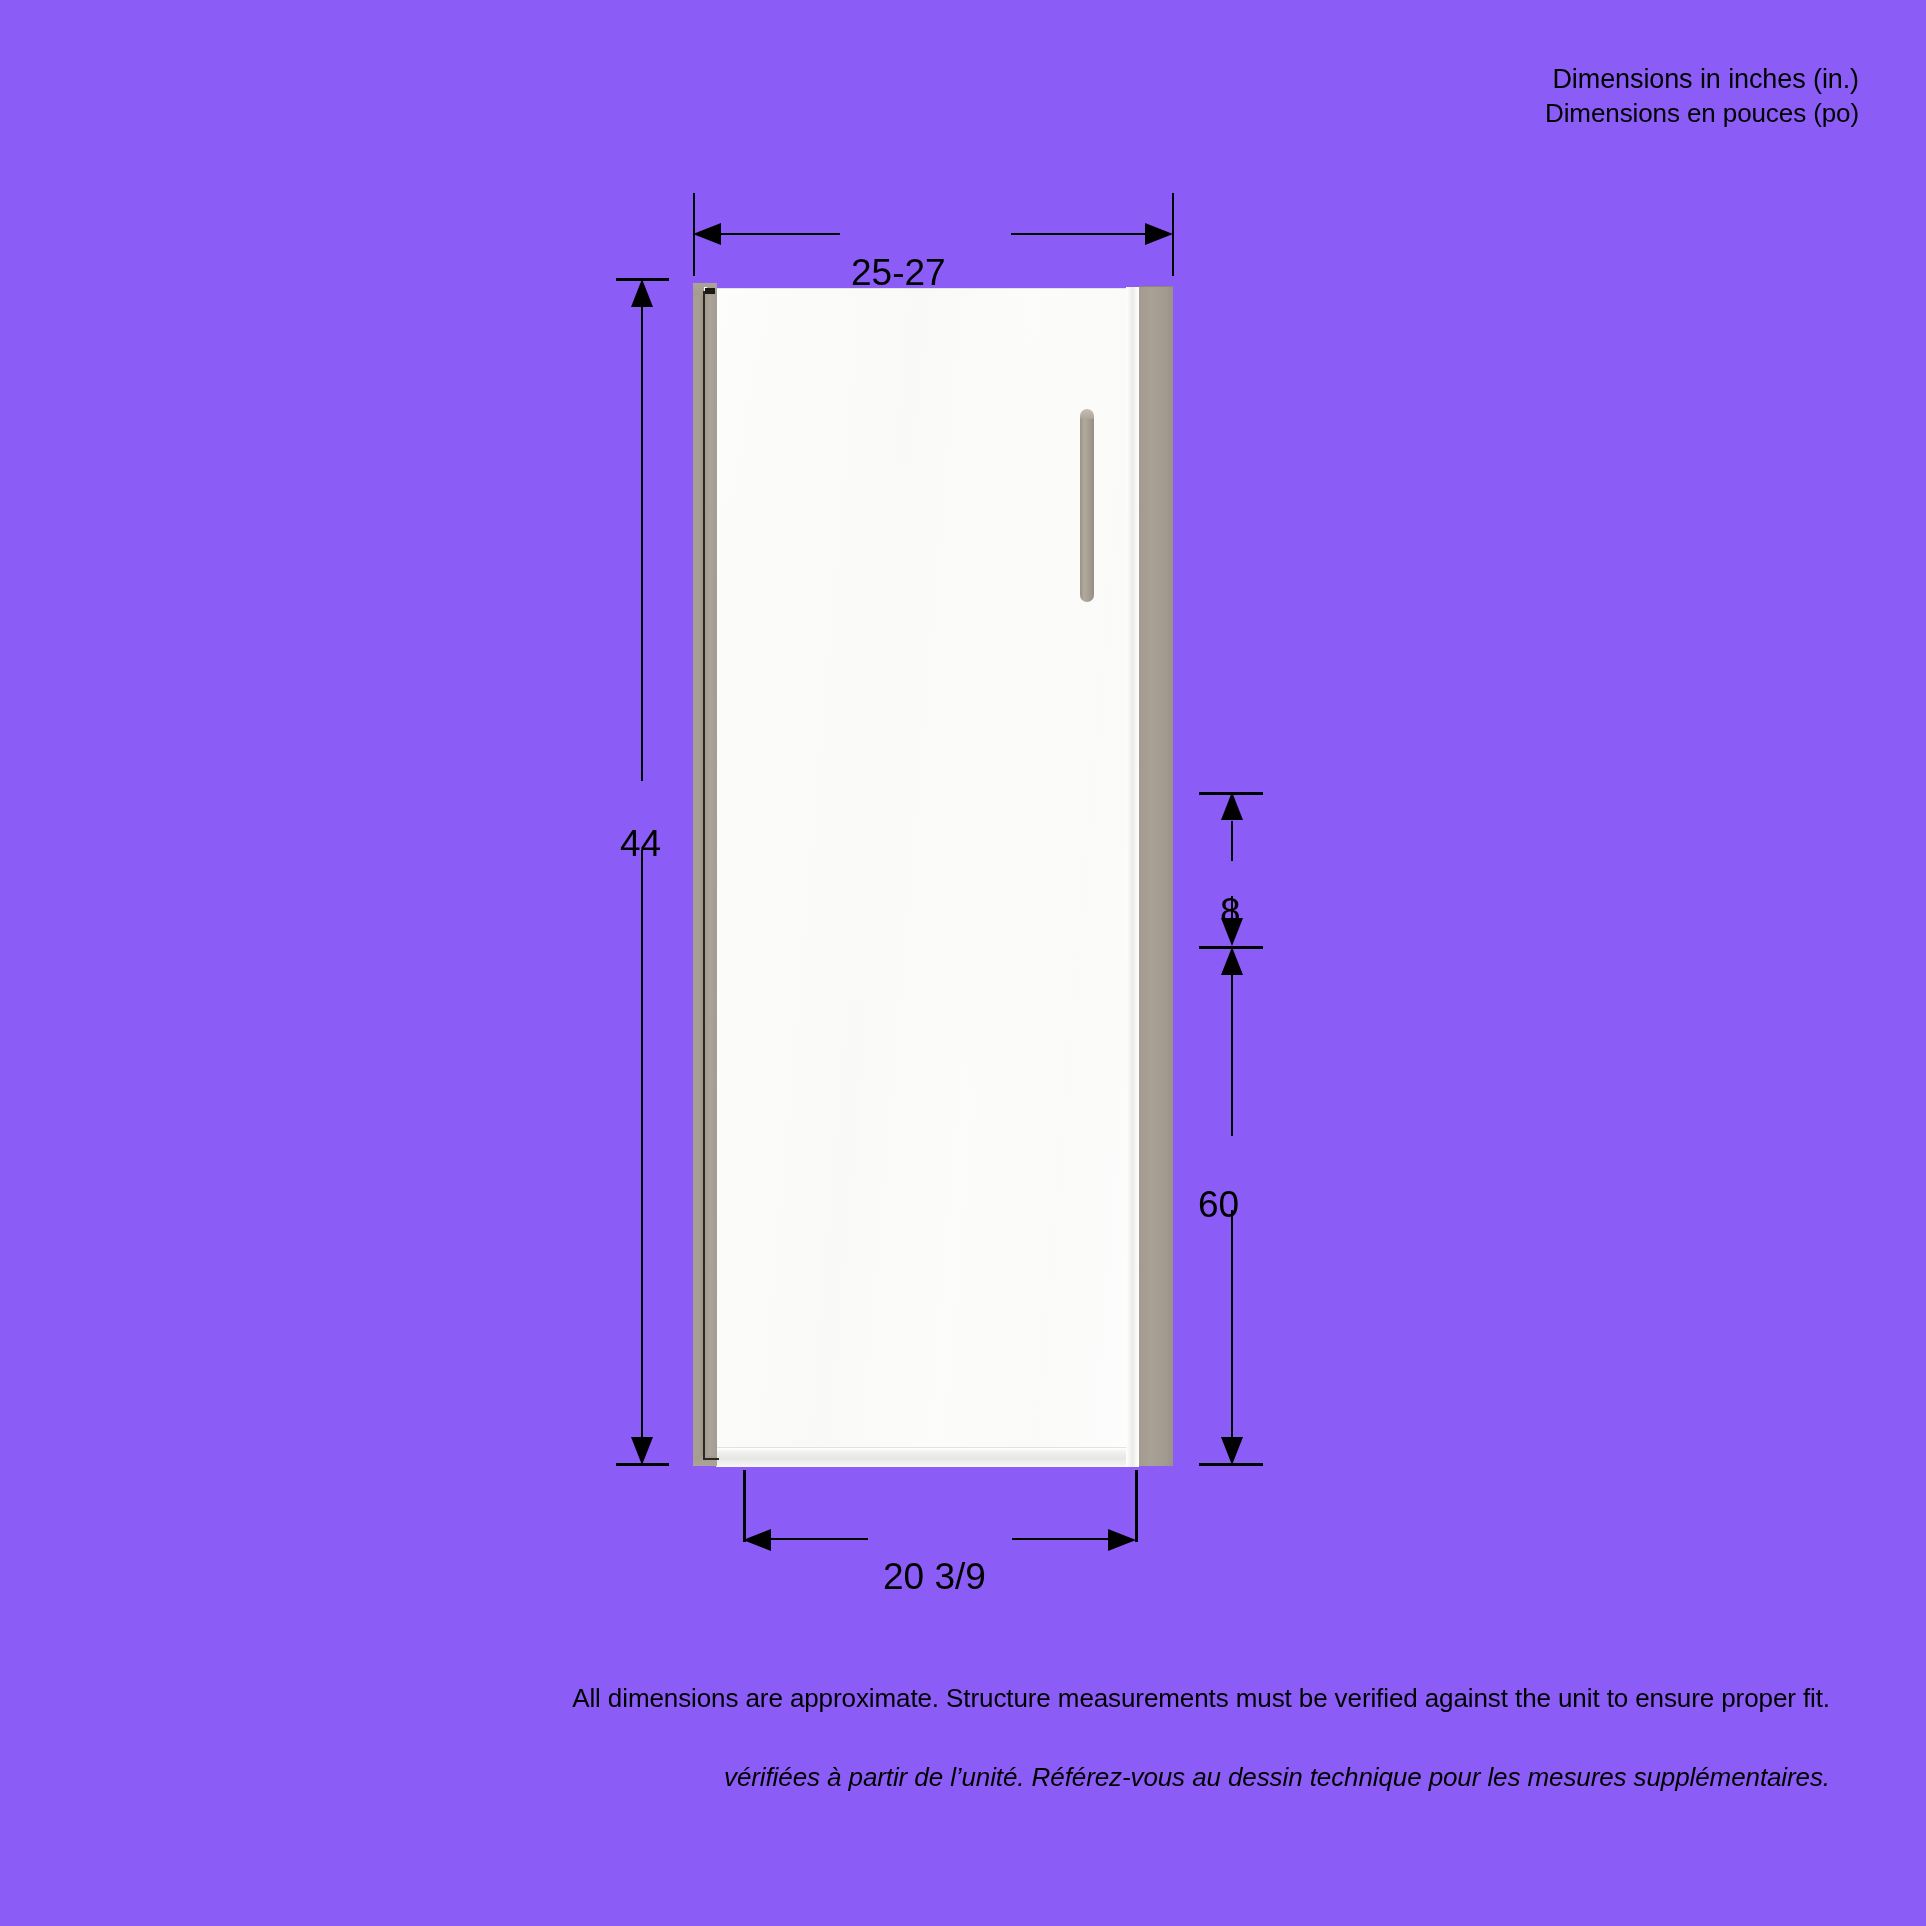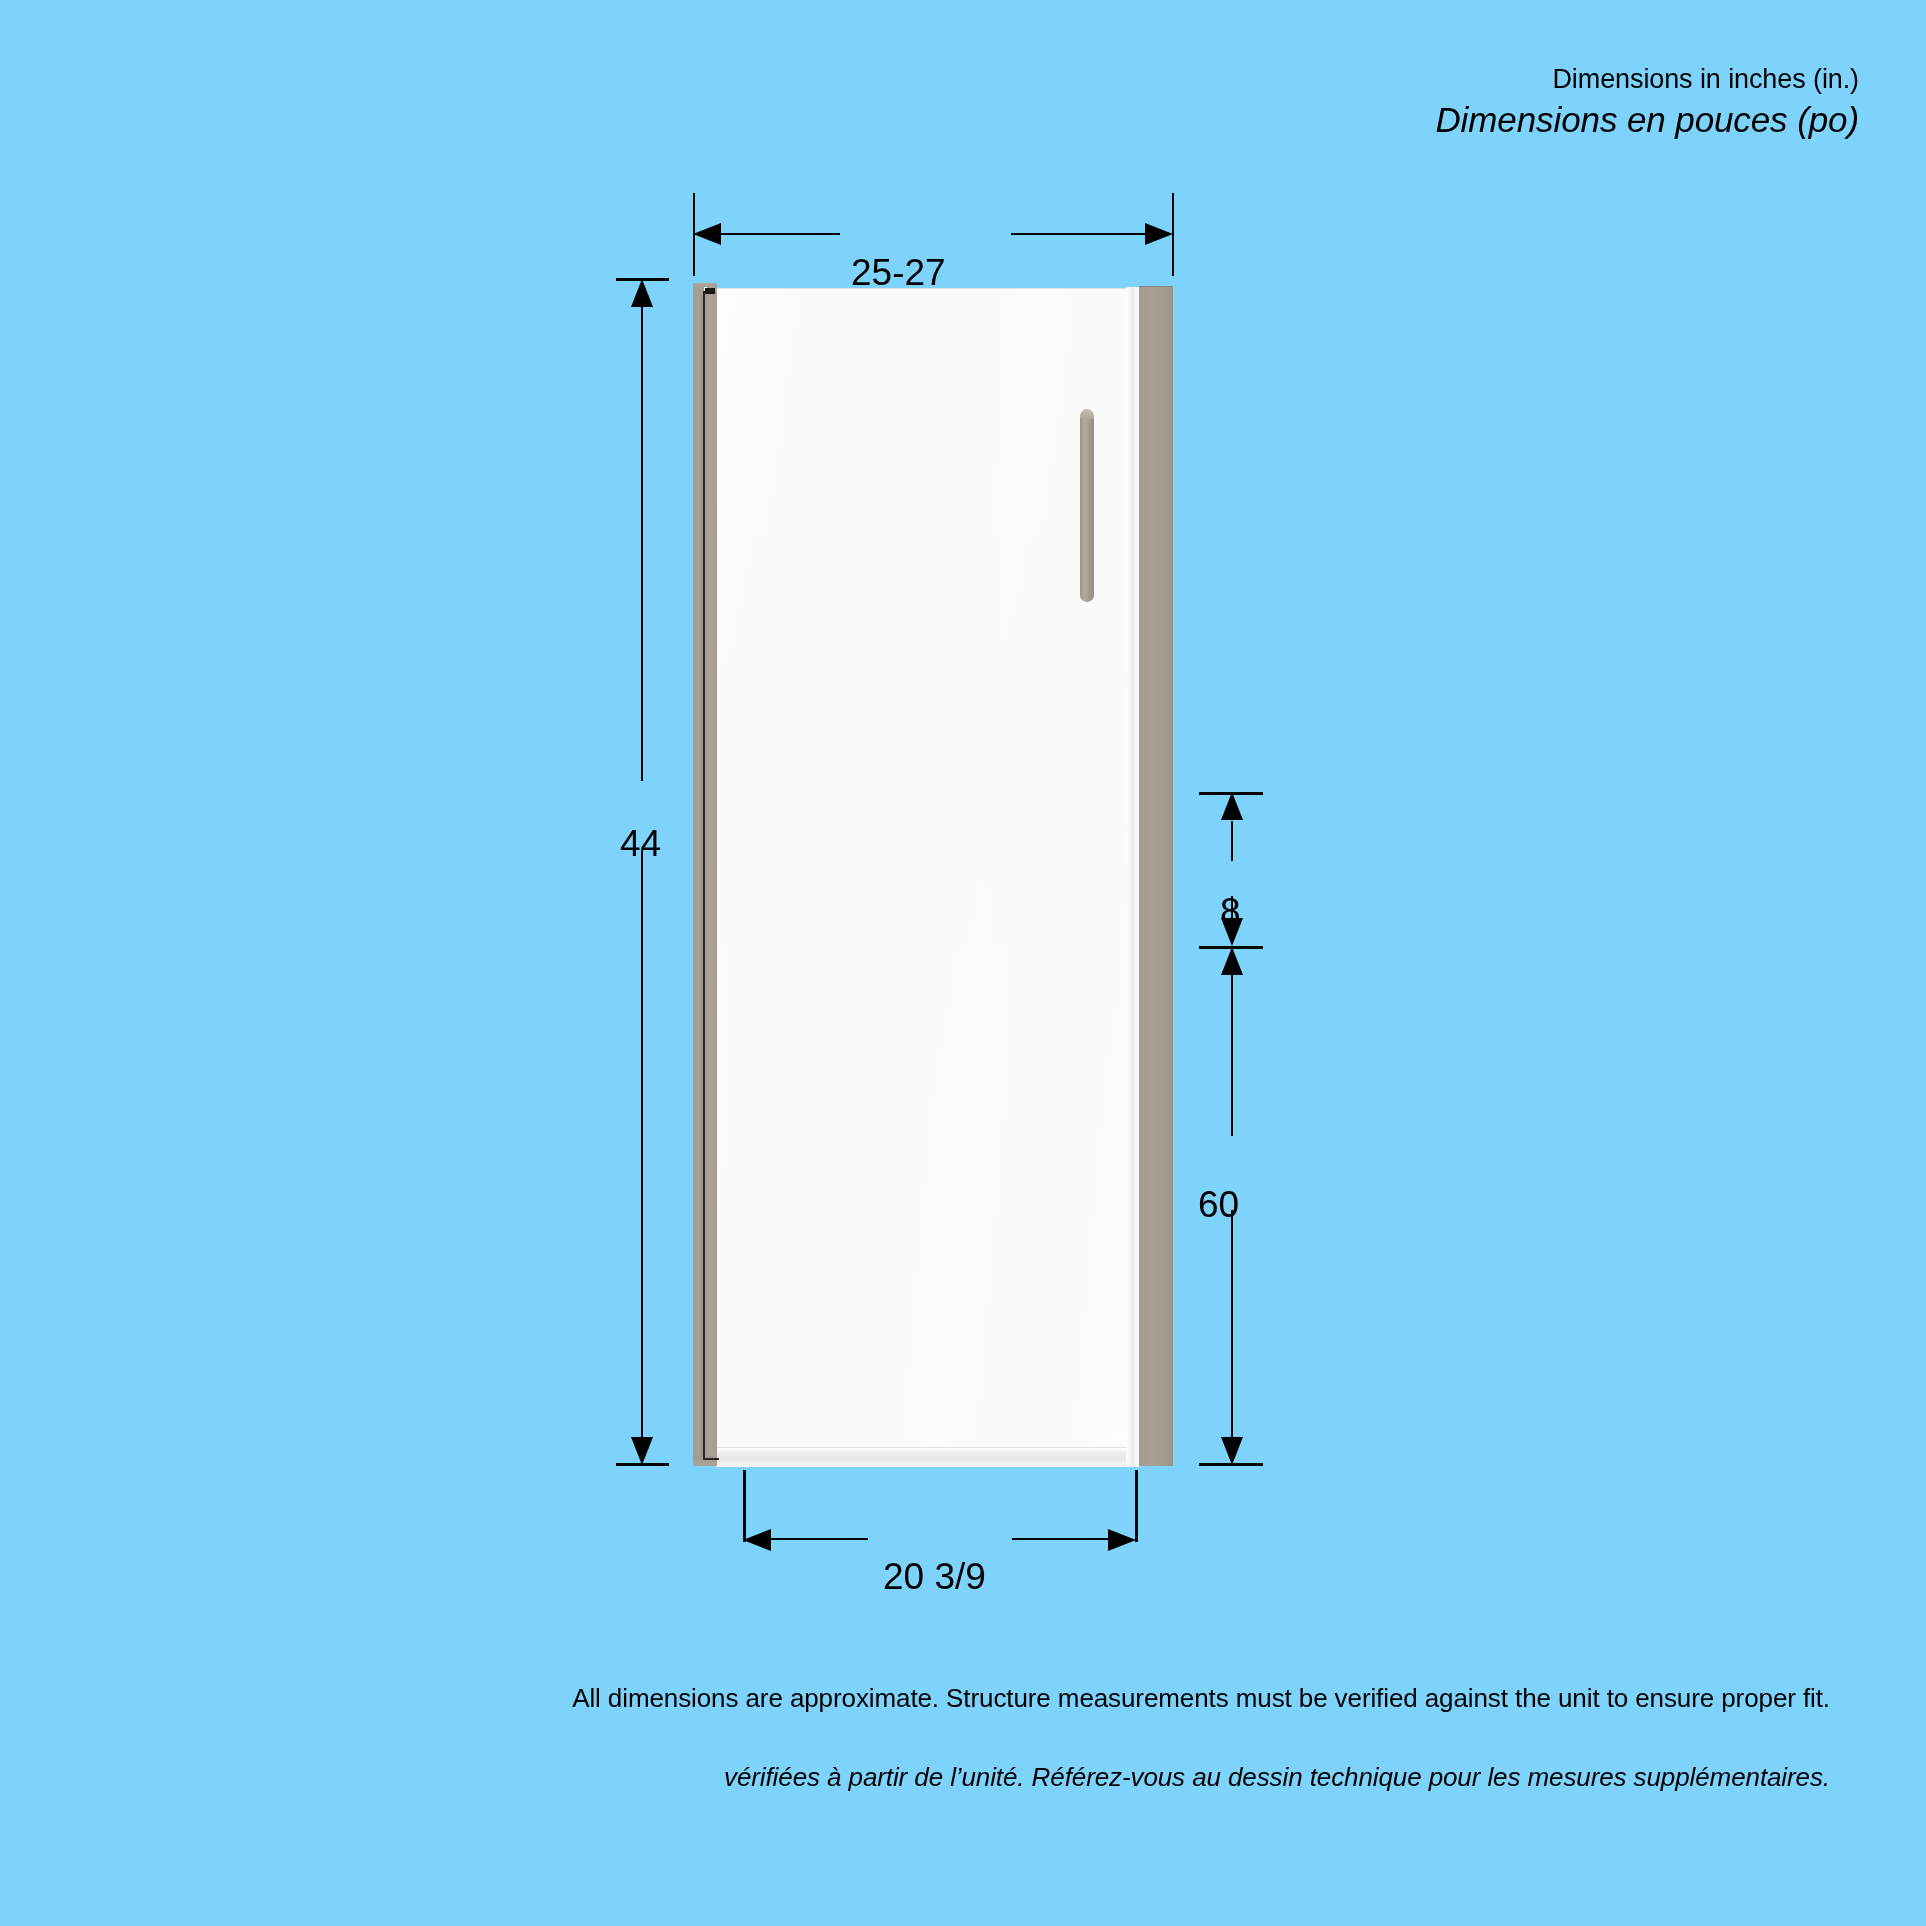--- a/index.html
+++ b/index.html
@@ -9,40 +9,39 @@
     background: #ffffff;
   }
   body {
     font-family: "Liberation Sans", sans-serif;
     color: #000000;
   }
   #page {
     position: relative;
     width: 1926px;
     height: 1926px;
-    background: #7dd3fc;
+    background: #8b5cf6;
     overflow: hidden;
   }
 
   
   .header-block {
     position: absolute;
     top: 62px;
     right: 67px;
     text-align: right;
     line-height: 1.30;
   }
   .header-line-1 {
     font-size: 27px;
     letter-spacing: -0.1px;
     white-space: nowrap;
   }
   .header-line-2 {
-    font-size: 35px;
-    font-style: italic;
+    font-size: 26px;
     letter-spacing: -0.1px;
     white-space: nowrap;
   }
 
   
   #stage {
     position: absolute;
     left: 0;
     top: 0;
     width: 1926px;

